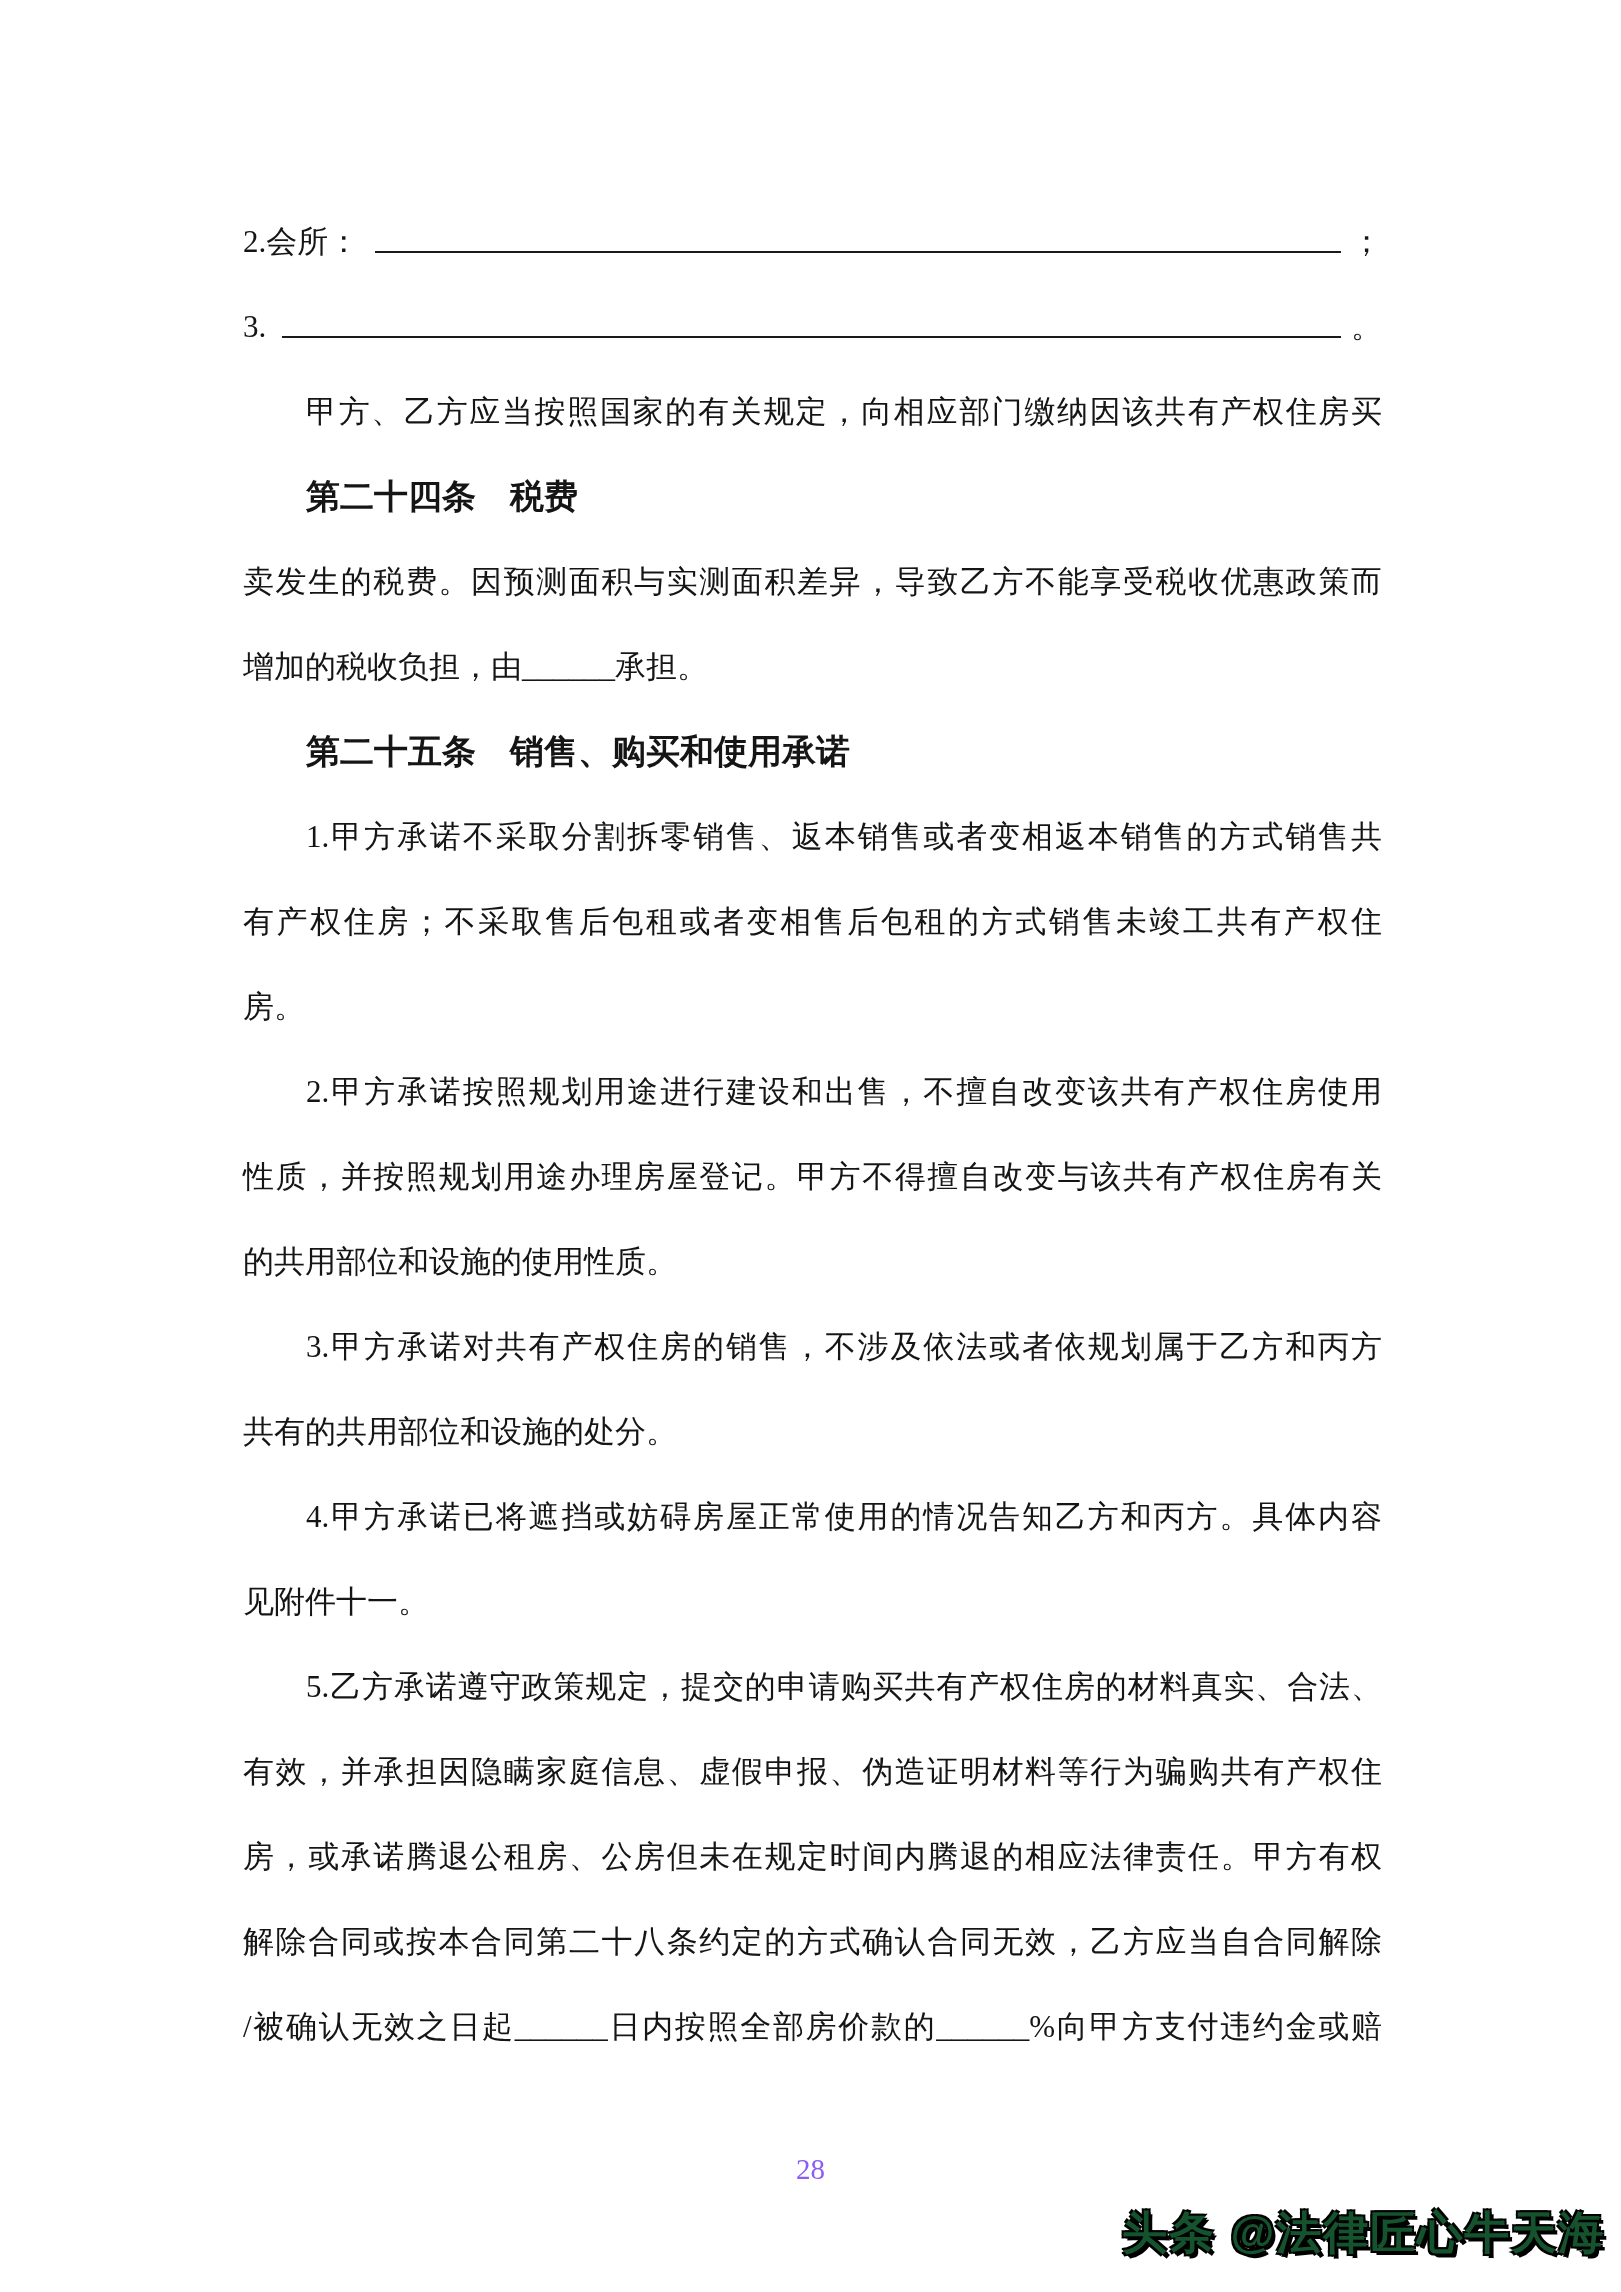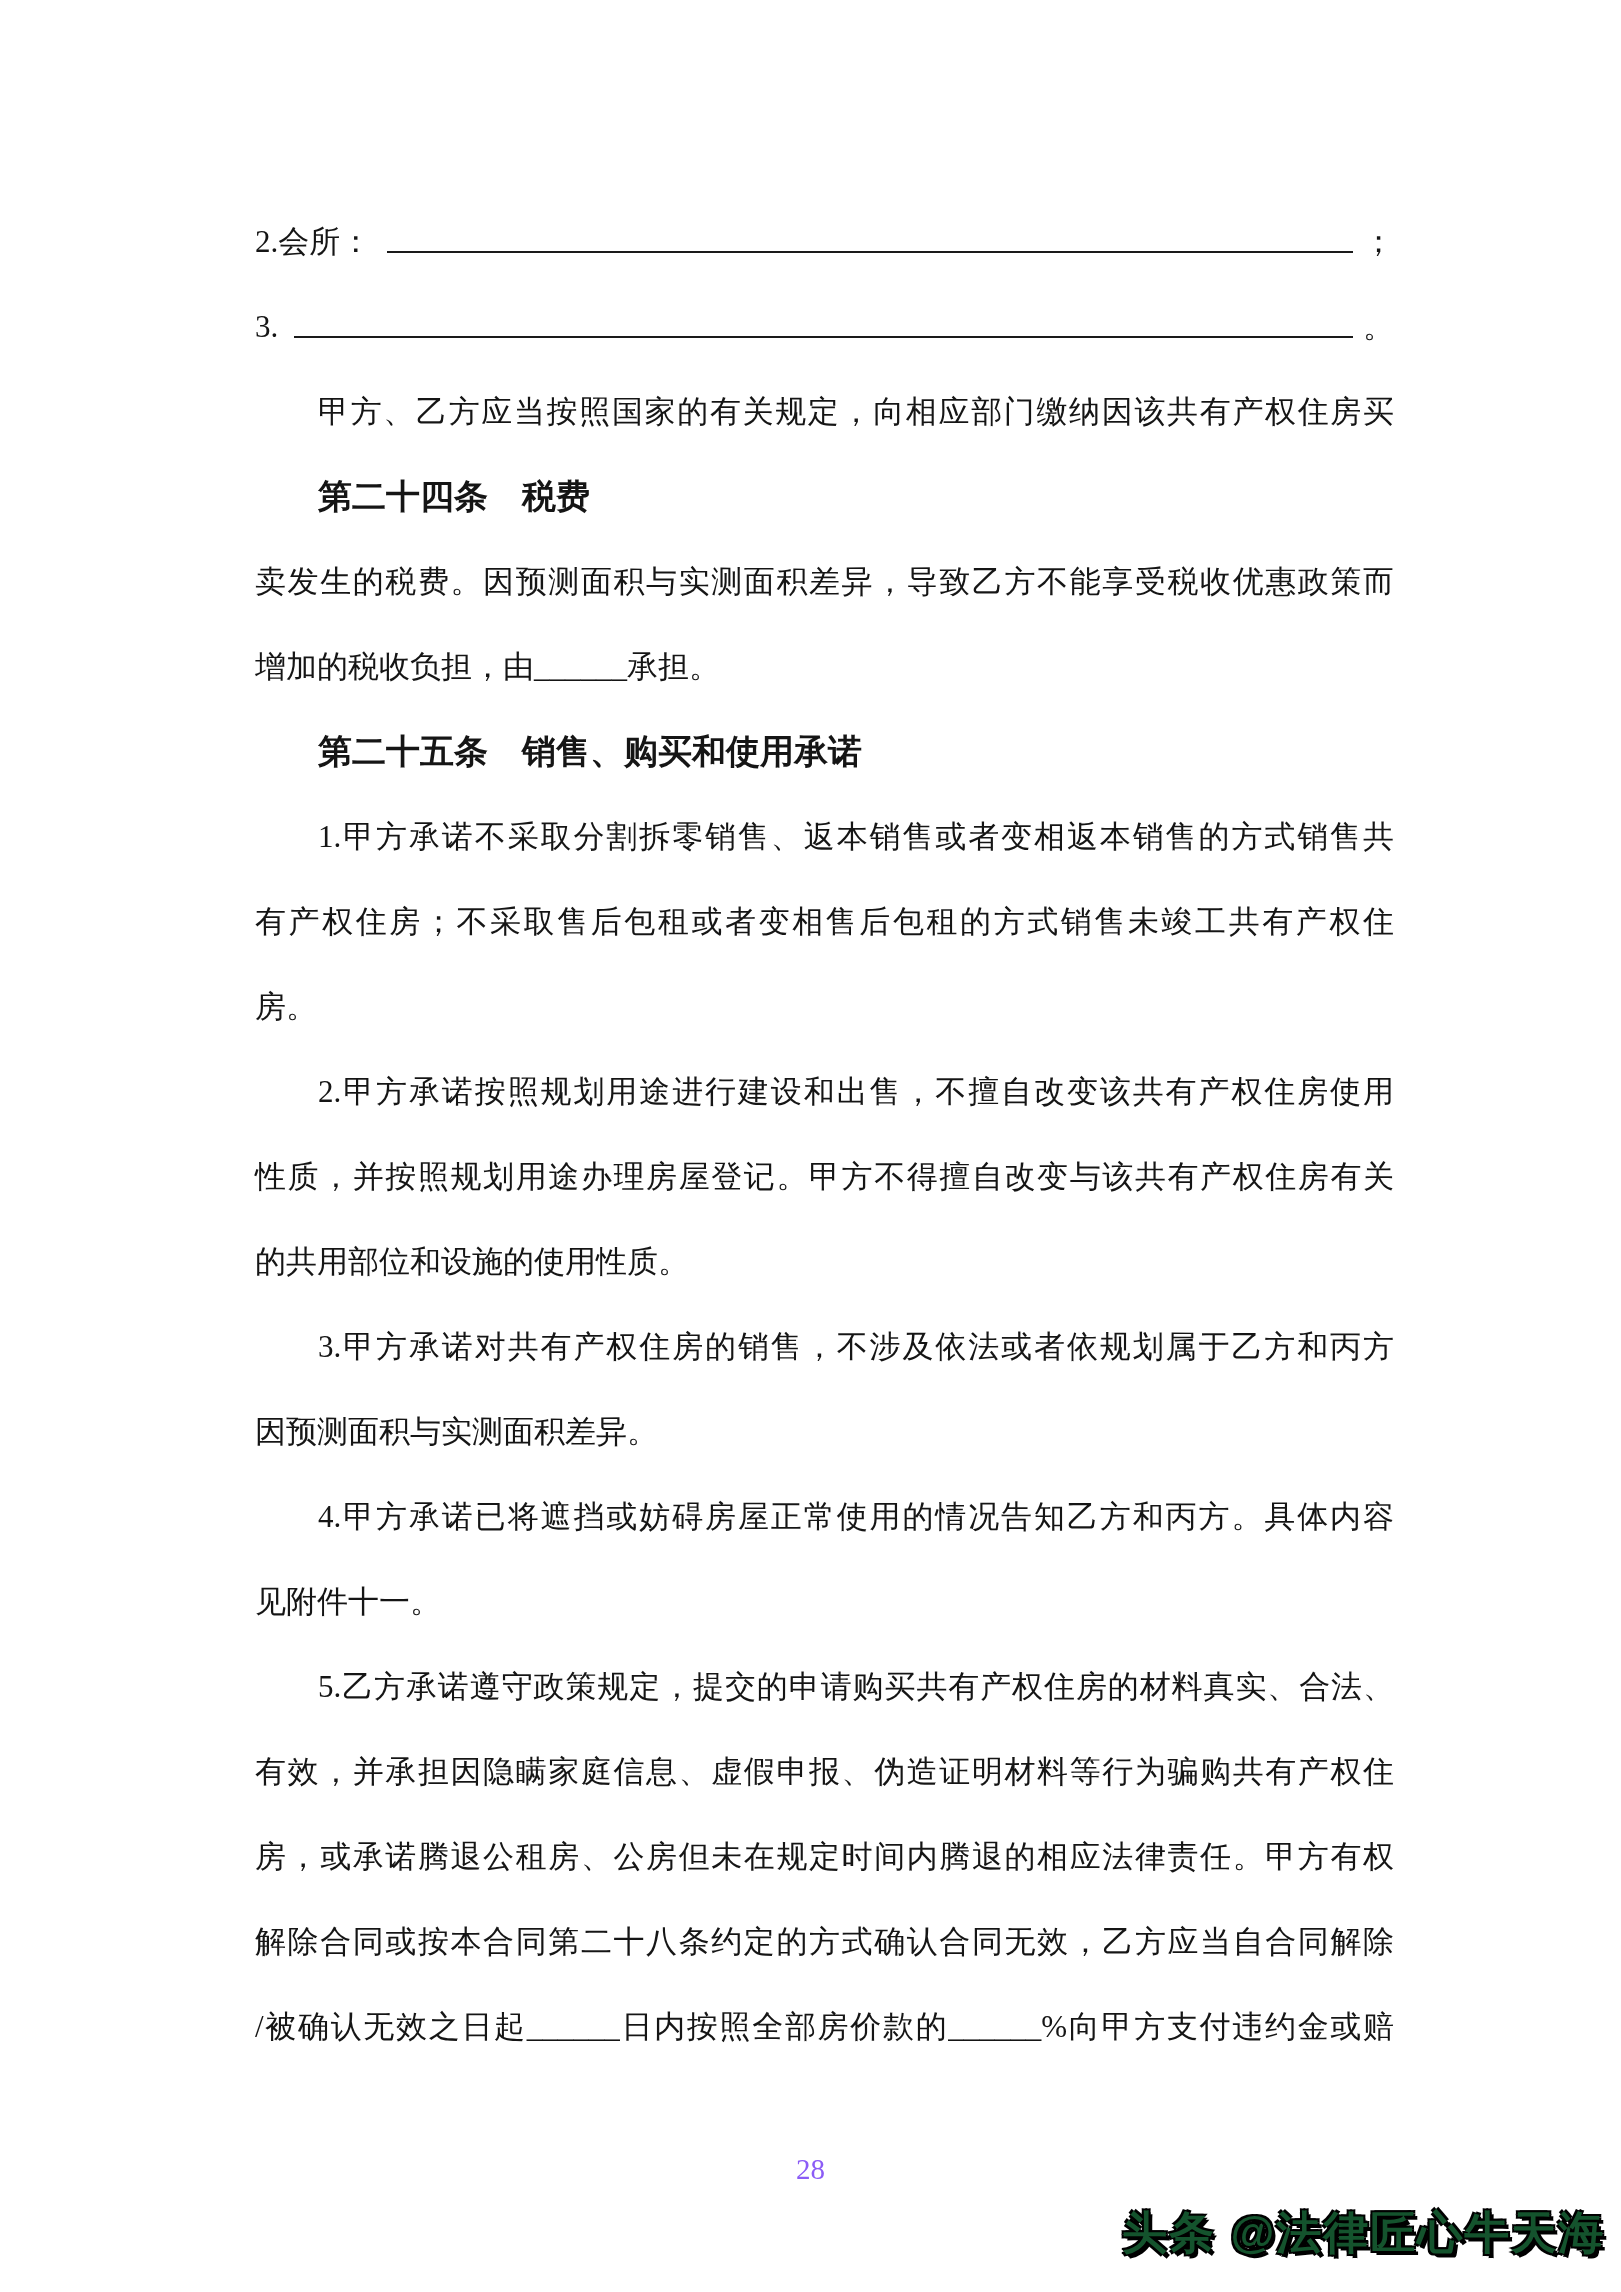--- a/index.html
+++ b/index.html
@@ -12,21 +12,21 @@
     color: #151515;
     overflow: hidden;
   }
   .page {
     position: absolute;
     inset: 0;
     background: #ffffff;
   }
   .content {
     position: absolute;
-    left: 255px;
+    left: 243px;
     top: 199px;
     width: 1139px;
   }
   .line {
     height: 85px;
     line-height: 85px;
     font-size: 31px;
     white-space: nowrap;
   }
   .full {
@@ -112,21 +112,21 @@
 
     <div class="line full indent">1.甲方承诺不采取分割拆零销售、返本销售或者变相返本销售的方式销售共</div>
     <div class="line full">有产权住房；不采取售后包租或者变相售后包租的方式销售未竣工共有产权住</div>
     <div class="line">房。</div>
 
     <div class="line full indent">2.甲方承诺按照规划用途进行建设和出售，不擅自改变该共有产权住房使用</div>
     <div class="line full">性质，并按照规划用途办理房屋登记。甲方不得擅自改变与该共有产权住房有关</div>
     <div class="line">的共用部位和设施的使用性质。</div>
 
     <div class="line full indent">3.甲方承诺对共有产权住房的销售，不涉及依法或者依规划属于乙方和丙方</div>
-    <div class="line">因预测面积与实测面积差异。</div>
+    <div class="line">共有的共用部位和设施的处分。</div>
 
     <div class="line full indent">4.甲方承诺已将遮挡或妨碍房屋正常使用的情况告知乙方和丙方。具体内容</div>
     <div class="line">见附件十一。</div>
 
     <div class="line full indent">5.乙方承诺遵守政策规定，提交的申请购买共有产权住房的材料真实、合法、</div>
     <div class="line full">有效，并承担因隐瞒家庭信息、虚假申报、伪造证明材料等行为骗购共有产权住</div>
     <div class="line full">房，或承诺腾退公租房、公房但未在规定时间内腾退的相应法律责任。甲方有权</div>
     <div class="line full">解除合同或按本合同第二十八条约定的方式确认合同无效，乙方应当自合同解除</div>
     <div class="line full">/被确认无效之日起______日内按照全部房价款的______%向甲方支付违约金或赔</div>
 

